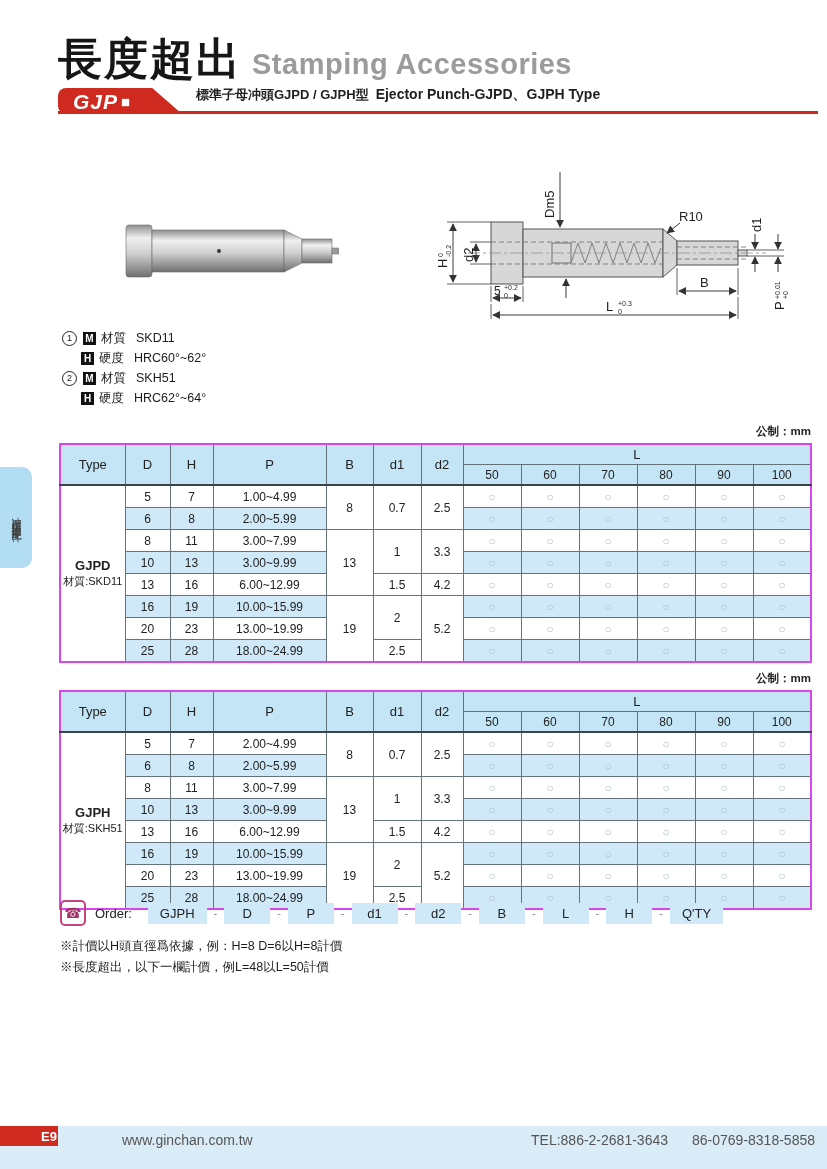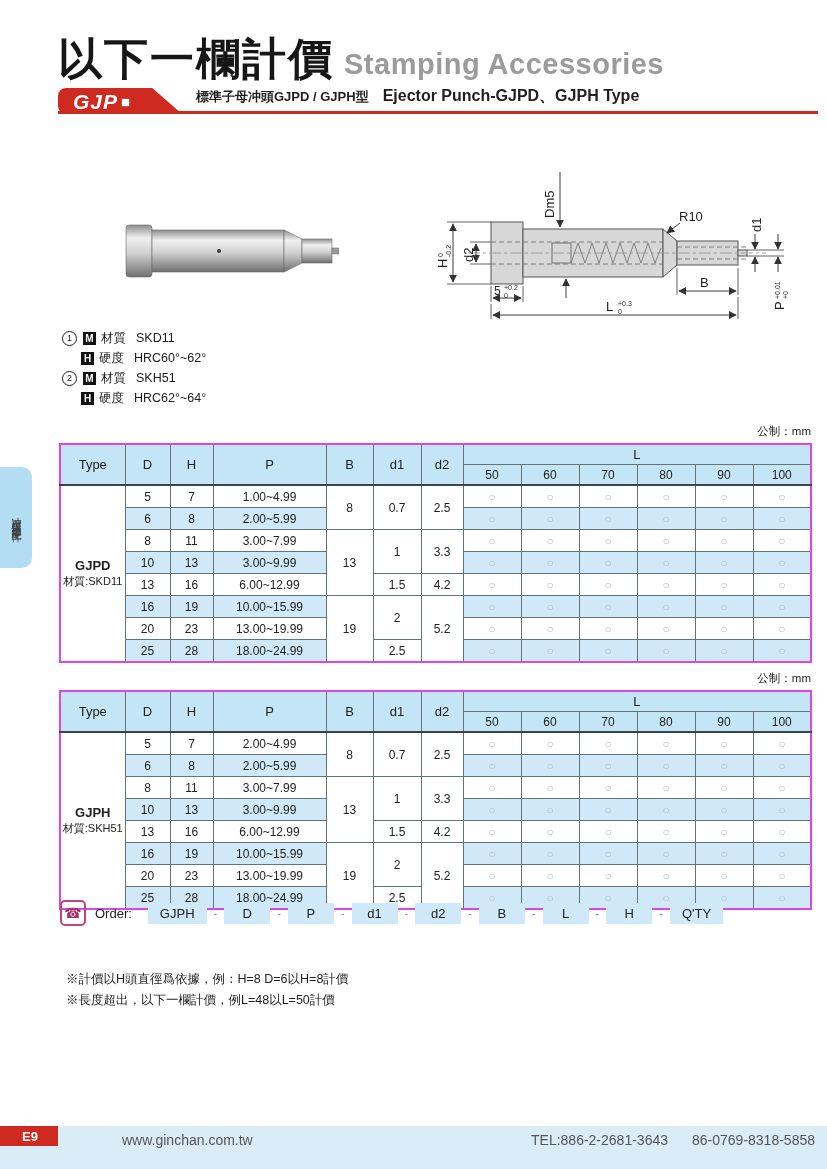--- a/index.html
+++ b/index.html
@@ -18,21 +18,21 @@
   .title-zh{font-size:44px;font-weight:bold;color:#161616;letter-spacing:2px;}
   .title-en{font-size:29px;font-weight:bold;color:#9b9b9b;margin-left:10px;letter-spacing:0.5px;}
   .redline{position:absolute;left:58px;top:111px;width:760px;height:3px;background:var(--red);}
   .badge{position:absolute;left:58px;top:88px;width:124px;height:26px;background:var(--red);
          border-radius:8px 0 0 8px;clip-path:polygon(0 0,76% 0,100% 100%,0 100%);
          display:flex;align-items:center;padding-left:15px;box-sizing:border-box;}
   .badge-text{color:#fff;font-size:21px;font-weight:bold;font-style:italic;letter-spacing:1px;line-height:1;}
   .badge-sq{color:#fff;font-size:15px;margin-left:3px;line-height:1;}
   .subtitle{position:absolute;left:196px;top:86px;display:flex;align-items:baseline;white-space:nowrap;}
   .sub-zh{font-size:13px;font-weight:bold;color:#1f1f1f;}
-  .sub-en{font-size:16px;font-weight:bold;color:#1f1f1f;margin-left:14px;}
+  .sub-en{font-size:14px;font-weight:bold;color:#1f1f1f;margin-left:7px;}
 
   
   .photo{position:absolute;left:124px;top:222px;}
   .tech{position:absolute;left:430px;top:158px;}
   .tech text{fill:#1f1f1f;}
   .part{fill:#d7d7d7;stroke:#555;stroke-width:1;}
   .dim{stroke:#3a3a3a;stroke-width:1;fill:none;}
   .ext{stroke:#3a3a3a;stroke-width:0.8;fill:none;}
   .dash{stroke:#777;stroke-width:0.9;stroke-dasharray:5,3;fill:none;}
   .cline{stroke:#999;stroke-width:0.9;stroke-dasharray:12,3,3,3;fill:none;}
@@ -42,21 +42,21 @@
   .materials{position:absolute;left:62px;top:328px;font-size:12.5px;color:#1c1c1c;}
   .mat-line{display:flex;align-items:center;height:20px;}
   .mat-line.indent{margin-left:19px;}
   .mat-idx{width:13px;height:13px;border:1px solid #222;border-radius:50%;font-size:9px;
            display:inline-flex;align-items:center;justify-content:center;margin-right:6px;flex:none;}
   .mat-key{width:13px;height:13px;background:#111;color:#fff;font-weight:bold;font-size:10px;
            display:inline-flex;align-items:center;justify-content:center;margin-right:5px;flex:none;}
   .mat-val{margin-left:10px;}
 
   
-  .unit{position:absolute;left:59px;width:752px;text-align:right;font-size:11.5px;color:#222;}
+  .unit{position:absolute;left:59px;width:752px;text-align:right;font-size:11.5px;color:#222;font-weight:bold;}
   #unit1{top:424px;} #unit2{top:671px;}
   table.spec{position:absolute;left:59px;border-collapse:collapse;table-layout:fixed;width:752px;
              font-size:12px;color:#222;border:2px solid #d946ef;}
   #table1{top:443px;} #table2{top:690px;}
   .spec th,.spec td{border:1px solid #64737a;text-align:center;padding:0;overflow:hidden;}
   .spec thead th{background:var(--hdr-blue);font-weight:normal;font-size:13px;height:19px;}
   .spec thead th.lsub{font-size:12px;}
   .spec tbody td{height:21px;background:#fff;}
   .spec tbody tr:first-child td{border-top:2px solid #39454b;}
   .spec td.sh{background:var(--stripe-blue);}
@@ -68,43 +68,43 @@
   
   .order{position:absolute;left:60px;top:900px;display:flex;align-items:center;font-size:13px;color:#222;}
   .phonebox{width:22px;height:22px;border:2px solid #c2447c;border-radius:5px;color:#a23267;
             display:flex;align-items:center;justify-content:center;font-size:14px;margin-right:9px;flex:none;}
   .order-label{margin-right:16px;}
   .opart{background:var(--stripe-blue);height:21px;min-width:22px;padding:0 12px;
          display:inline-flex;align-items:center;justify-content:center;}
   .opart.first{min-width:34px;}
   .osep{margin:0 7px;color:#7a8a94;font-size:11px;}
 
-  .notes{position:absolute;left:66px;top:936px;font-size:12.5px;color:#1c1c1c;line-height:21px;margin-top:33px;}
+  .notes{position:absolute;left:60px;top:936px;font-size:12.5px;color:#1c1c1c;line-height:21px;}
 
   
   .sidetab{position:absolute;left:0;top:467px;width:32px;height:101px;background:var(--side-blue);
            border-radius:0 10px 10px 0;display:flex;align-items:center;justify-content:center;}
   .sidetab span{writing-mode:vertical-rl;text-orientation:upright;font-size:10px;color:#3d3d3d;
                 letter-spacing:2px;line-height:1;}
 
   
   .footer{position:absolute;left:0;top:1126px;width:827px;height:43px;background:var(--footer-blue);}
   .pagecode{position:absolute;left:0;top:0;width:58px;height:20px;background:var(--red);color:#fff;
             font-weight:bold;font-size:13px;display:flex;align-items:center;justify-content:flex-end;
-            padding-right:20px;box-sizing:border-box;}
+            padding-right:1px;box-sizing:border-box;}
   .url{position:absolute;left:122px;top:6px;font-size:14px;color:#555;}
   .tels{position:absolute;right:12px;top:6px;font-size:14px;color:#555;display:flex;gap:24px;white-space:nowrap;}
 </style>
 </head>
 <body>
 
 <div id="page">
 
   <div class="titlebar">
-    <span class="title-zh">以下一欄計價</span>
+    <span class="title-zh">長度超出</span>
     <span class="title-en">Stamping Accessories</span>
   </div>
   <div class="redline"></div>
   <div class="badge">
     <span class="badge-text">GJP</span>
     <span class="badge-sq">■</span>
   </div>
   <div class="subtitle">
     <span class="sub-zh">標準子母冲頭GJPD / GJPH型</span>
     <span class="sub-en">Ejector Punch-GJPD、GJPH Type</span>

